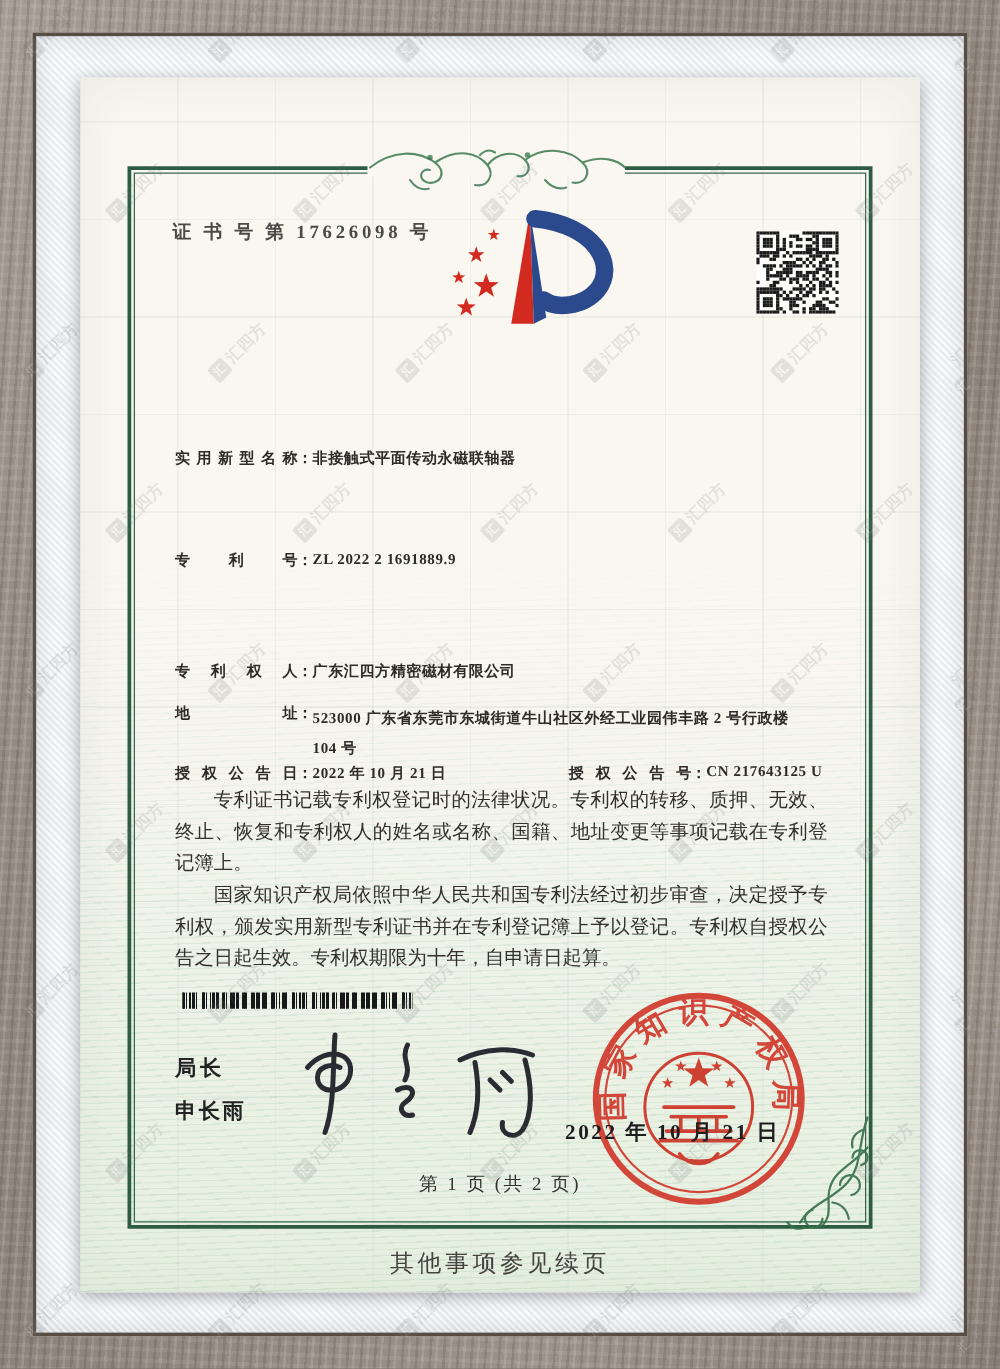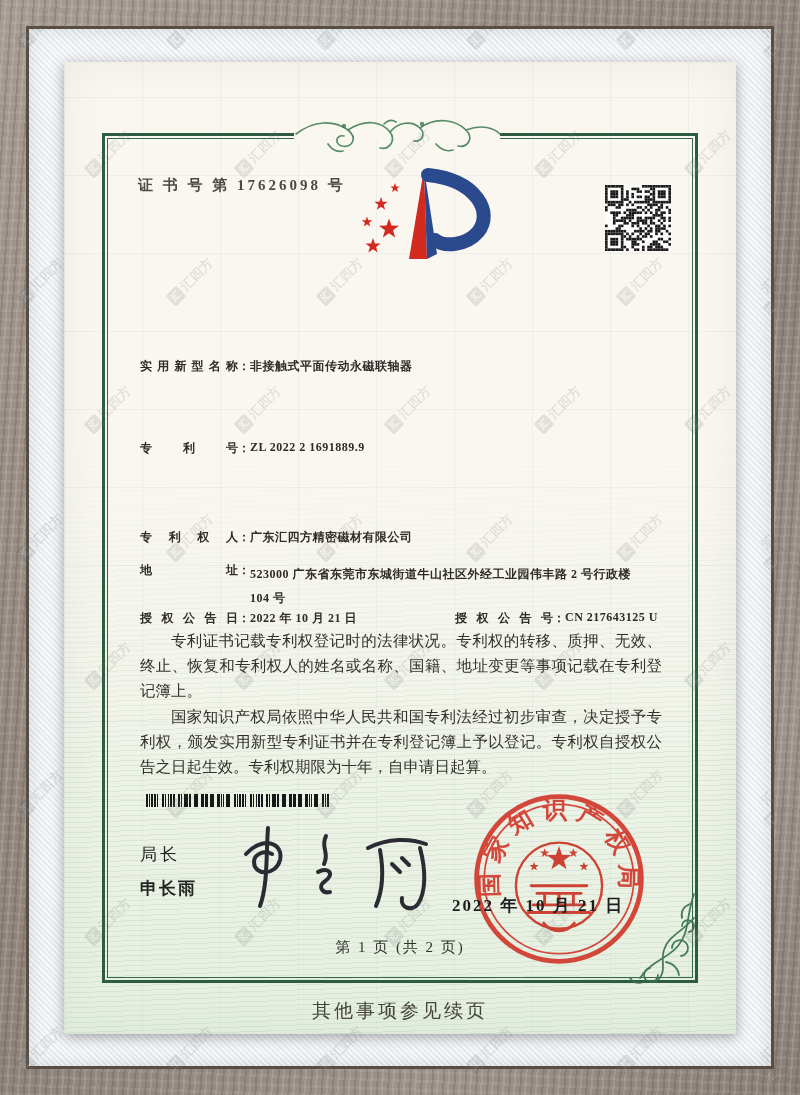--- a/index.html
+++ b/index.html
@@ -45,21 +45,21 @@
   .fvalue.wrap{display:inline-block;width:400px;white-space:normal;line-height:24px;}
   .grant2{position:absolute;left:315px;top:0;white-space:nowrap;}
   
   .paras{left:76px;top:566px;width:522px;font-size:15.5px;line-height:25px;color:#33302c;font-weight:500;}
   .paras p{margin:0 0 1px 0;text-indent:2em;text-align:justify;}
   
   .barcode{left:82px;top:732px;width:184px;height:13px;
     background:
       repeating-linear-gradient(90deg,#18181a 0 2px, rgba(0,0,0,0) 2px 3px, #18181a 3px 4px, rgba(0,0,0,0) 4px 8px),
       repeating-linear-gradient(90deg,#18181a 0 1px, rgba(0,0,0,0) 1px 5px, #18181a 5px 7px, rgba(0,0,0,0) 7px 11px);}
-  .signer-title{left:76px;top:781px;font-size:17px;letter-spacing:3px;color:#232323;font-weight:400;}
+  .signer-title{left:76px;top:781px;font-size:17px;letter-spacing:3px;color:#232323;font-weight:700;}
   .signer-name{left:76px;top:815px;font-size:17px;letter-spacing:2px;color:#232323;font-weight:600;}
   .signature{left:166px;top:752px;width:210px;height:105px;}
   .seal{left:404px;top:726px;width:182px;height:182px;opacity:.93;}
   .stamp-date{left:388px;top:832px;width:240px;font-size:17px;font-weight:600;color:#1d1d1f;letter-spacing:2px;}
   .page-note{left:0;top:876px;width:672px;text-align:center;font-size:15px;color:#33312d;letter-spacing:2px;}
   .cont-note{left:0;top:936px;width:672px;text-align:center;font-size:19px;color:#45433e;letter-spacing:3px;font-weight:400;}
   .dragon{left:224px;top:50px;width:218px;height:50px;}
   .corner-orn{left:556px;top:826px;width:86px;height:104px;}
   
   .wm-layer{position:absolute;inset:0;z-index:5;pointer-events:none;}

